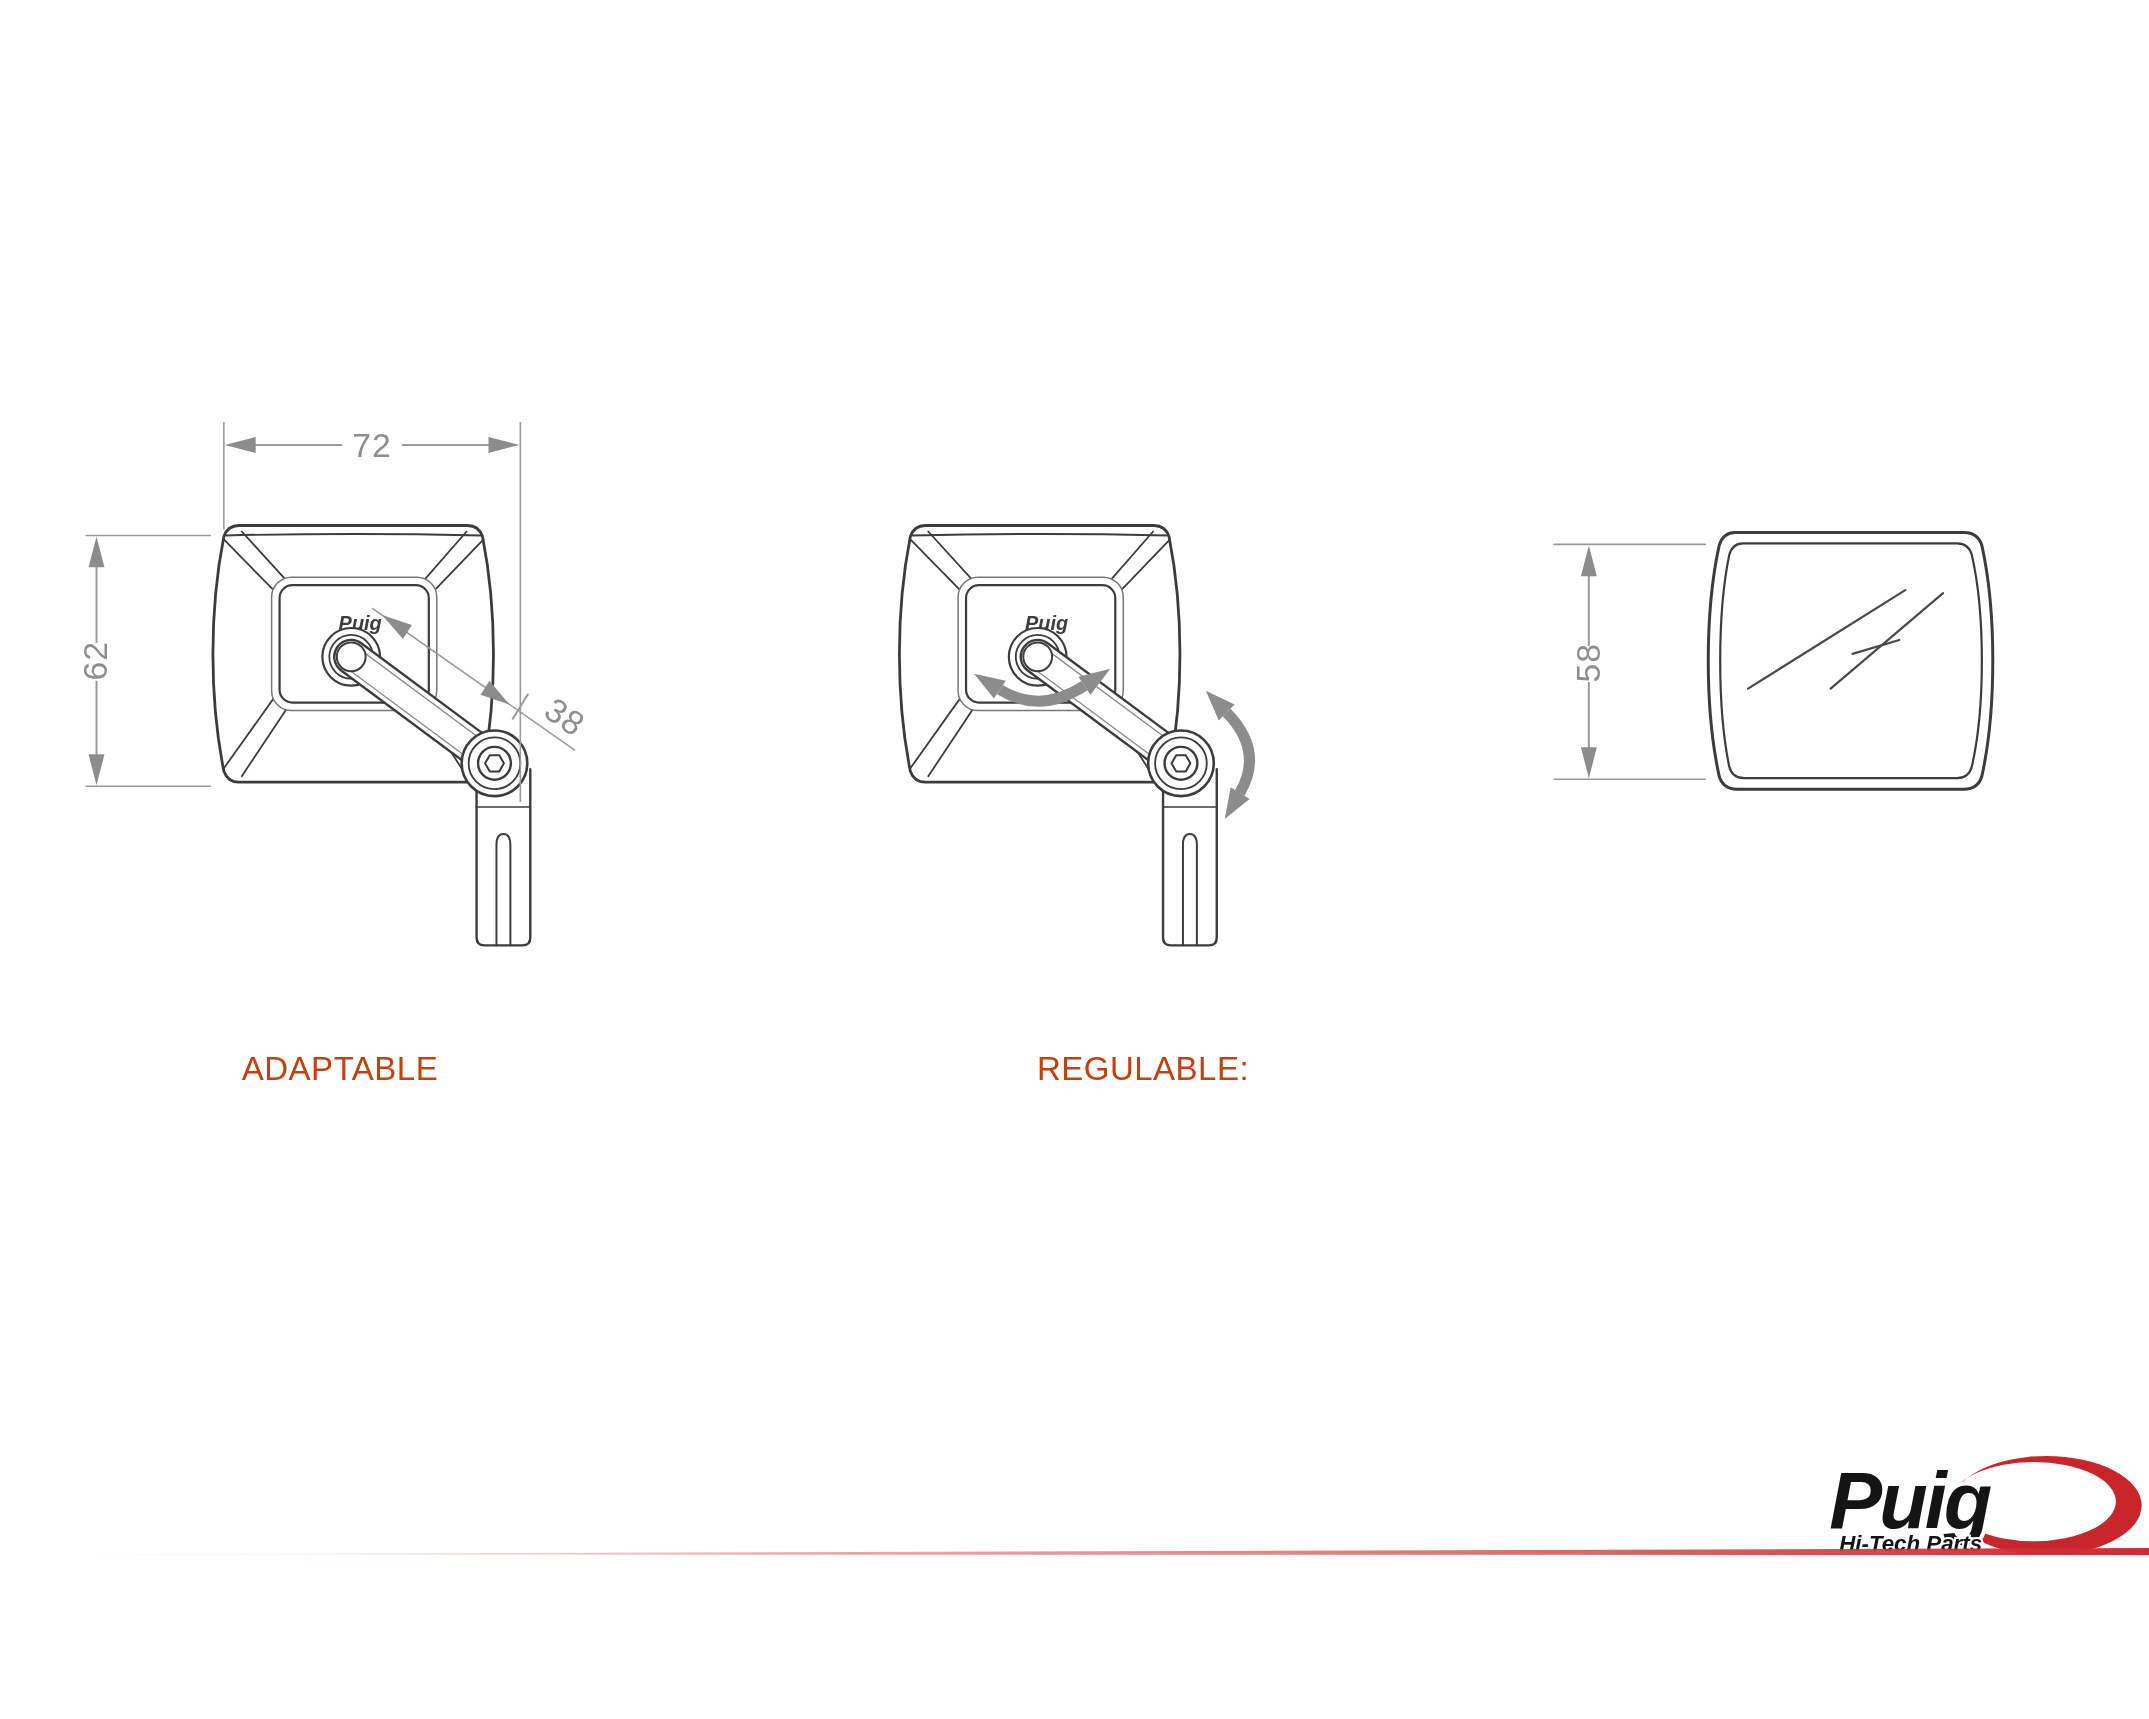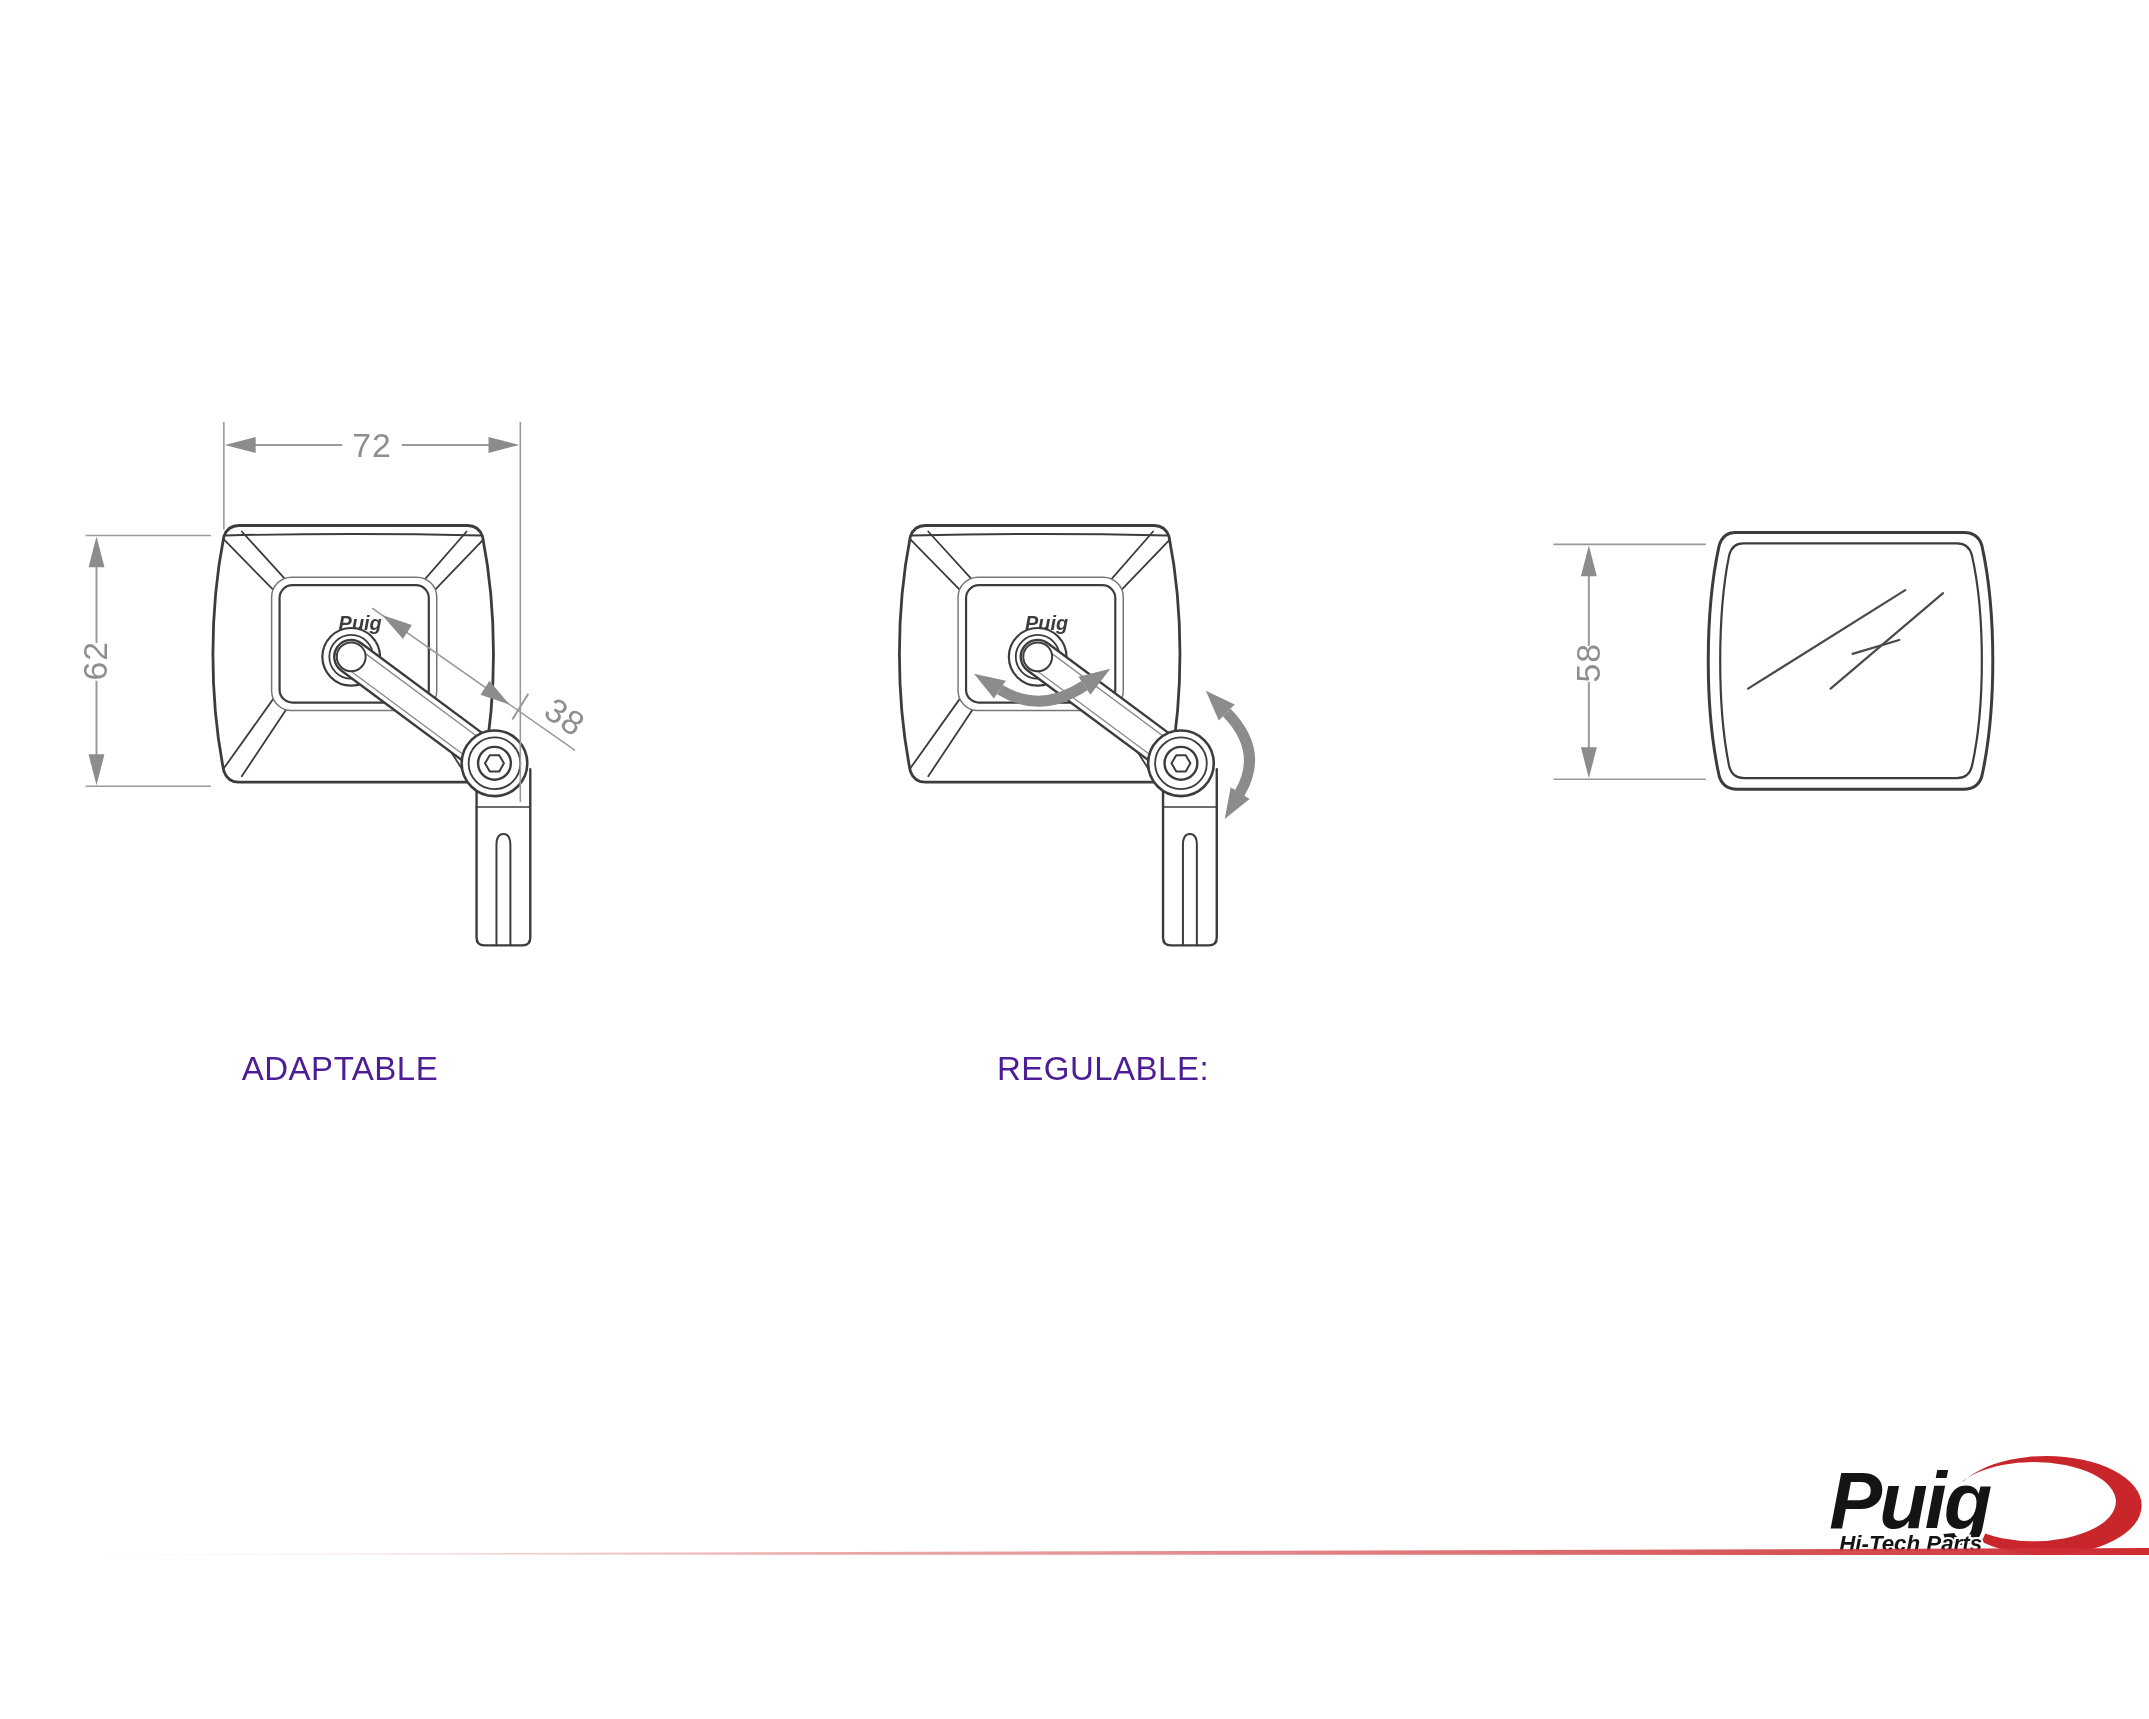--- a/index.html
+++ b/index.html
@@ -1,21 +1,21 @@
 <!DOCTYPE html>
 <html><head>
 <meta charset="utf-8">
 <style>
   html,body{margin:0;padding:0}
   body{width:2149px;height:1719px;position:relative;background:#ffffff;
        font-family:"Liberation Sans",sans-serif;overflow:hidden}
   .diagrams{position:absolute;left:0;top:0}
   svg text{font-family:"Liberation Sans",sans-serif}
   .dim{font-size:34px;fill:#8e8e8e;letter-spacing:1px}
-  .label{position:absolute;width:418px;text-align:center;color:#4c1d95}
+  .label{position:absolute;width:418px;text-align:center;color:#c2410c}
   .label .title{font-size:33px;line-height:47px;letter-spacing:0.5px}
   .label .sub{font-size:33px;line-height:47px}
   .footer-logo{position:absolute;left:1811px;top:1449px}
   .redline{position:absolute;left:0;top:1538px}
   .brand-text{font-size:80px;font-weight:bold;font-style:italic;letter-spacing:-3px;
               fill:#141414;stroke:#ffffff;stroke-width:8px;paint-order:stroke}
   .tagline-text{font-size:22.5px;font-weight:bold;font-style:italic;
               fill:#141414;stroke:#ffffff;stroke-width:4px;paint-order:stroke}
 </style>
 </head>
@@ -118,21 +118,21 @@
       <polygon points="1597,548 1589,579 1605,579"></polygon>
       <polygon points="1597,782 1589,751 1605,751"></polygon>
     </g>
     <text class="dim" transform="translate(1608 666) rotate(-90)" text-anchor="middle">58</text>
   </g>
 </svg>
 
 <div class="label" style="left:131px;top:1045px">
   <div class="title">ADAPTABLE</div>
 </div>
-<div class="label" style="left:894px;top:1045px">
+<div class="label" style="left:934px;top:1045px">
   <div class="title">REGULABLE:</div>
 </div>
 <div class="label" style="left:1630px;top:1045px">
 </div>
 
 <svg class="footer-logo" width="343" height="119" viewBox="0 0 345 120">
   <path d="M333 57a96 50 0 1 0-192 0a96 50 0 1 0 192 0ZM307 53a83 40 0 1 0-166 0a83 40 0 1 0 166 0Z" fill="#c9262c" fill-rule="evenodd"></path>
   <text class="brand-text" x="18" y="80">Puig</text>
   <text class="tagline-text" x="28" y="103">Hi-Tech Parts</text>
 </svg>

